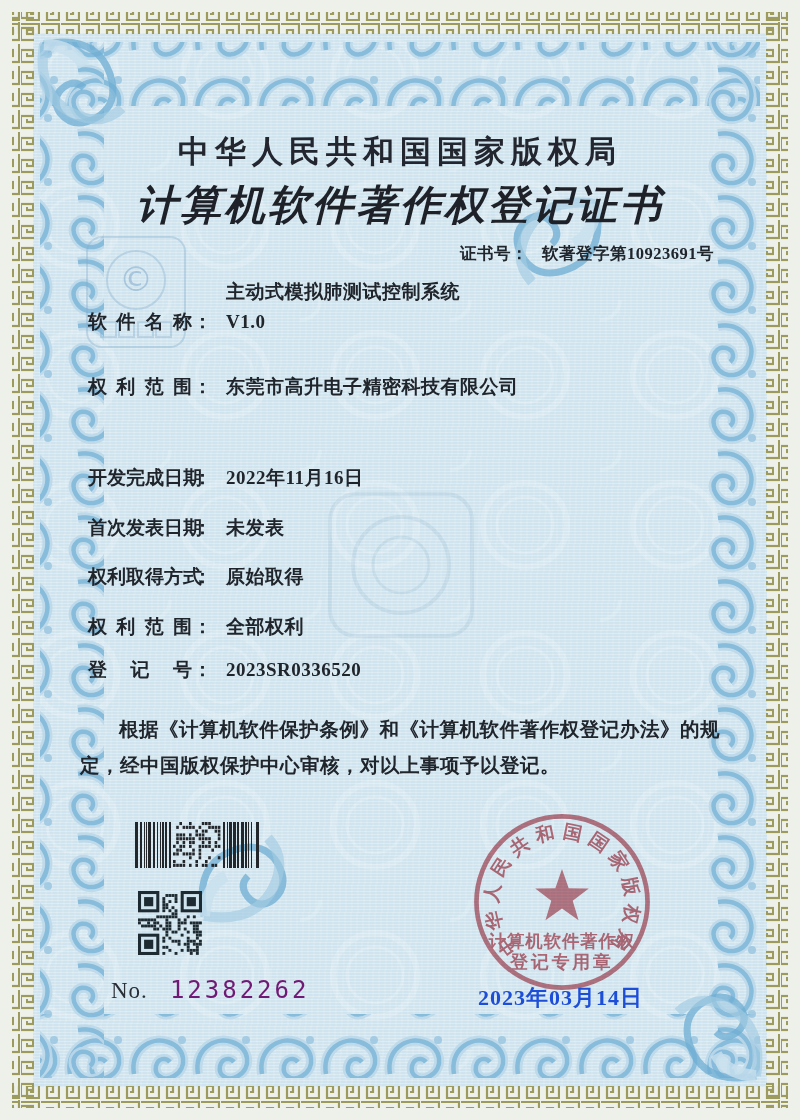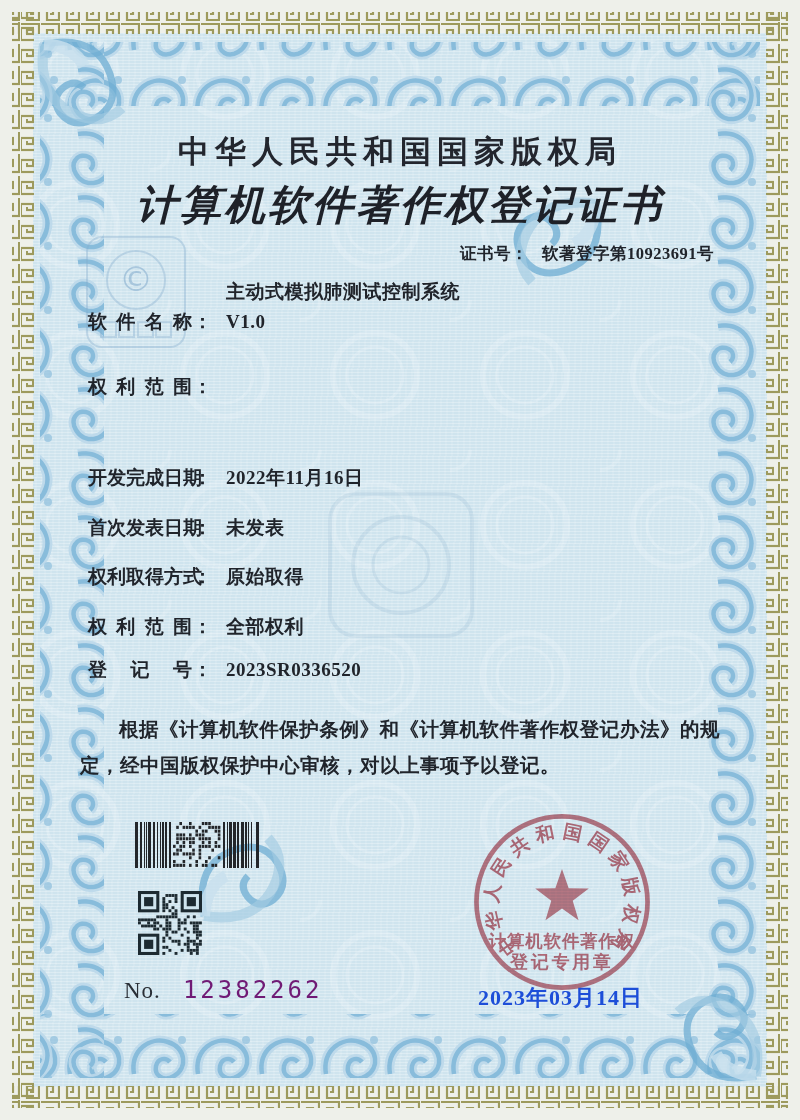--- a/index.html
+++ b/index.html
@@ -51,21 +51,21 @@
   .frow .val{margin-left:14px;letter-spacing:.5px;}
   .statement{
     position:absolute;left:80px;top:712px;width:640px;
     font-size:19.5px;font-weight:700;line-height:36px;
     text-align:justify;text-indent:2em;letter-spacing:.5px;
   }
   
   .barcode{position:absolute;left:135px;top:822px;}
   .qrcode{position:absolute;left:138px;top:891px;}
   .serial{
-    position:absolute;left:124px;top:976px;
+    position:absolute;left:111px;top:976px;
     font-size:23px;display:flex;align-items:baseline;text-align:right;
   }
   .serial .no{color:#2a2f36;letter-spacing:1px;}
   .serial .num{
     margin-left:22px;color:#701a75;letter-spacing:3px;
     font-family:"DejaVu Sans Mono","Liberation Mono",monospace;
     font-size:24px;
   }
   
   .seal{position:absolute;left:468px;top:808px;width:188px;height:188px;mix-blend-mode:multiply;opacity:.9;}
@@ -171,20 +171,21 @@
       <span class="colon">：</span>
     <div class="val">
       <div>主动式模拟肺测试控制系统</div>
       <div>V1.0</div>
     </div>
   </div>
 
   <div class="frow" style="top:372px">
     <span class="lbl">权利范围</span>
       <span class="colon">：</span>
+    <div class="val">东莞市高升电子精密科技有限公司</div>
   </div>
 
   <div class="frow" style="top:463px">
     <span class="lbl">开发完成日期</span>
       <span class="colon">：</span>
     <div class="val">2022年11月16日</div>
   </div>
 
   <div class="frow" style="top:513px">
     <span class="lbl">首次发表日期</span>

